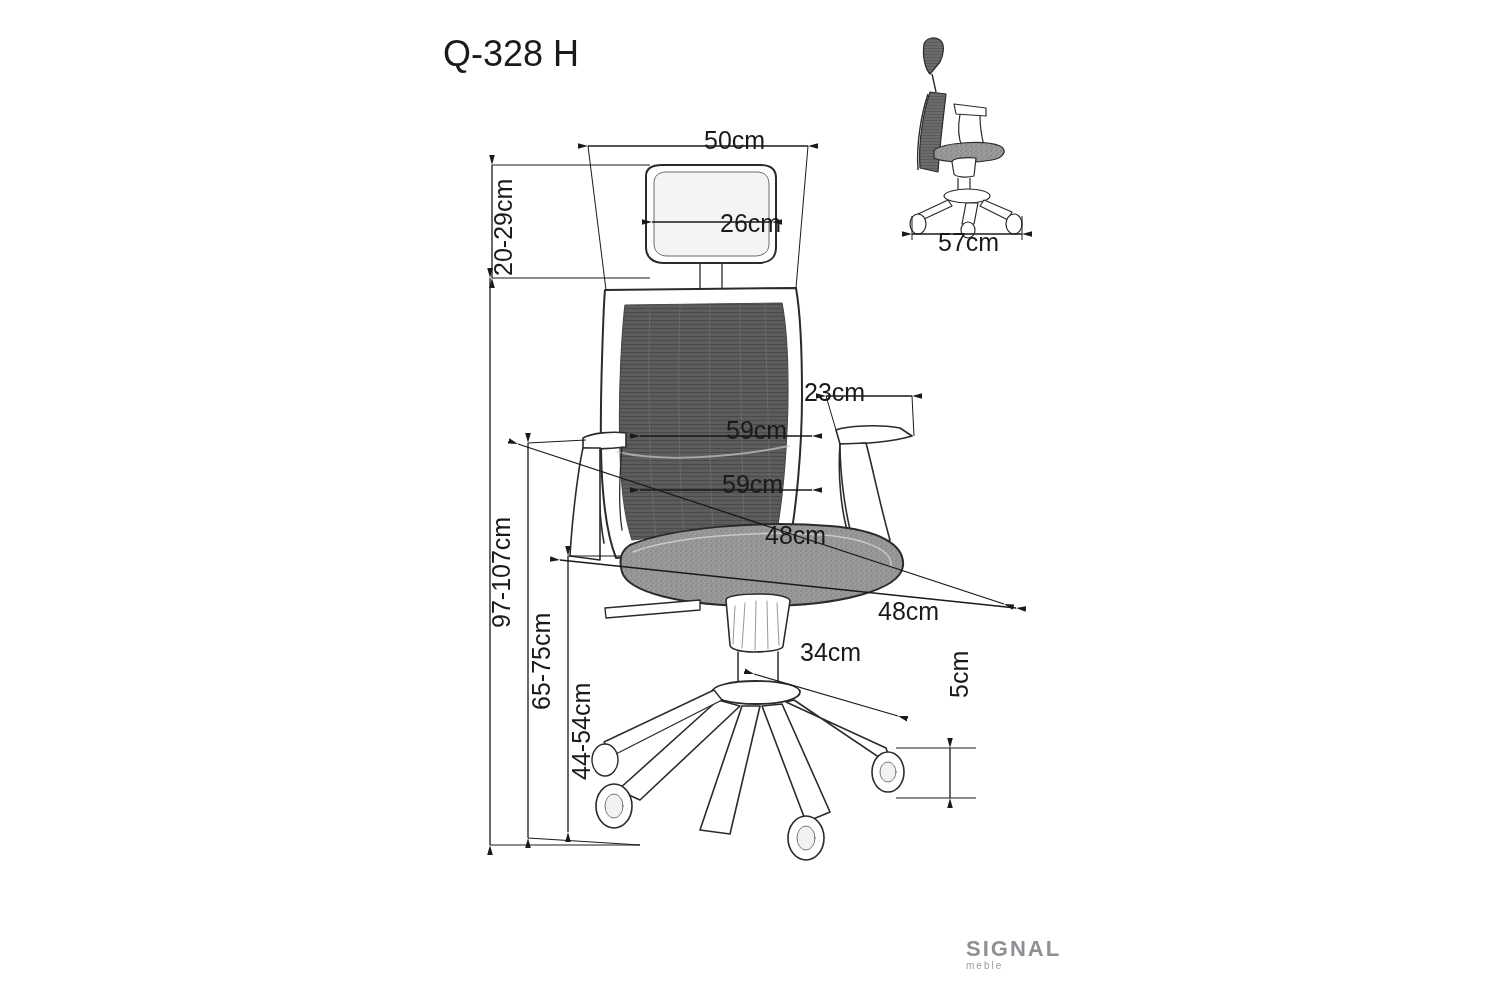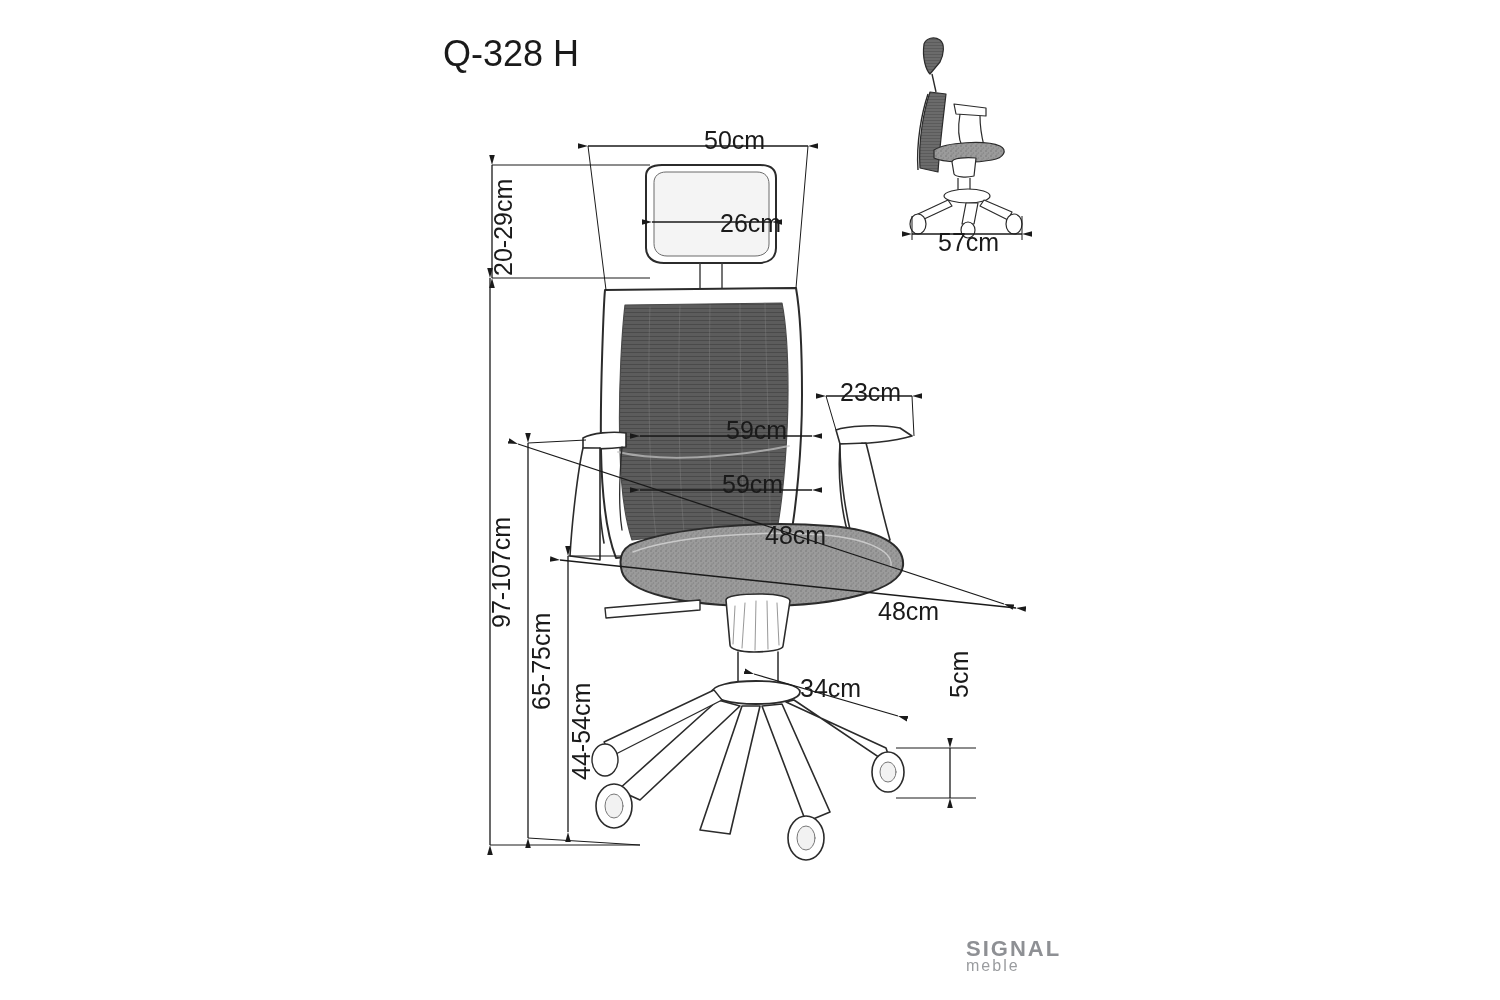--- a/index.html
+++ b/index.html
@@ -56,21 +56,21 @@
   #brand-logo .brand-name {
     font-family: "Liberation Sans", sans-serif;
     font-size: 22px;
     font-weight: bold;
     letter-spacing: 2px;
     color: #8e9094;
     line-height: 22px;
   }
   #brand-logo .brand-sub {
     font-family: "Liberation Sans", sans-serif;
-    font-size: 16px;
+    font-size: 10px;
     letter-spacing: 2px;
     color: #9a9c9f;
     line-height: 12px;
   }
 </style>
 </head>
 <body>
 
 <div id="page">
 
@@ -245,27 +245,27 @@
       <line x1="912" y1="216" x2="912" y2="240" stroke-width="1"></line>
       <line x1="1022" y1="216" x2="1022" y2="240" stroke-width="1"></line>
     </g>
   </svg>
 
   <div class="dim-label" style="left:668px; top:126px;margin-left:36px;">50cm</div>
   <div class="dim-label" style="left:720px; top:209px;">26cm</div>
   <div class="dim-label vertical" style="left:489px; top:276px;">20-29cm</div>
   <div class="dim-label" style="left:726px; top:416px;">59cm</div>
   <div class="dim-label" style="left:722px; top:470px;">59cm</div>
-  <div class="dim-label" style="left:840px; top:378px;">23cm</div>
+  <div class="dim-label" style="left:804px; top:378px;">23cm</div>
   <div class="dim-label" style="left:765px; top:521px;">48cm</div>
   <div class="dim-label" style="left:878px; top:597px;">48cm</div>
   <div class="dim-label vertical" style="left:487px; top:628px;">97-107cm</div>
   <div class="dim-label vertical" style="left:527px; top:710px;">65-75cm</div>
   <div class="dim-label vertical" style="left:567px; top:780px;">44-54cm</div>
-  <div class="dim-label" style="left:800px; top:674px;">34cm</div>
+  <div class="dim-label" style="left:800px; top:638px;">34cm</div>
   <div class="dim-label vertical" style="left:945px; top:698px;">5cm</div>
   <div class="dim-label" style="left:938px; top:228px;">57cm</div>
 
   <div id="brand-logo">
     <div class="brand-name">SIGNAL</div>
     <div class="brand-sub">meble</div>
   </div>
 
 </div>
 

